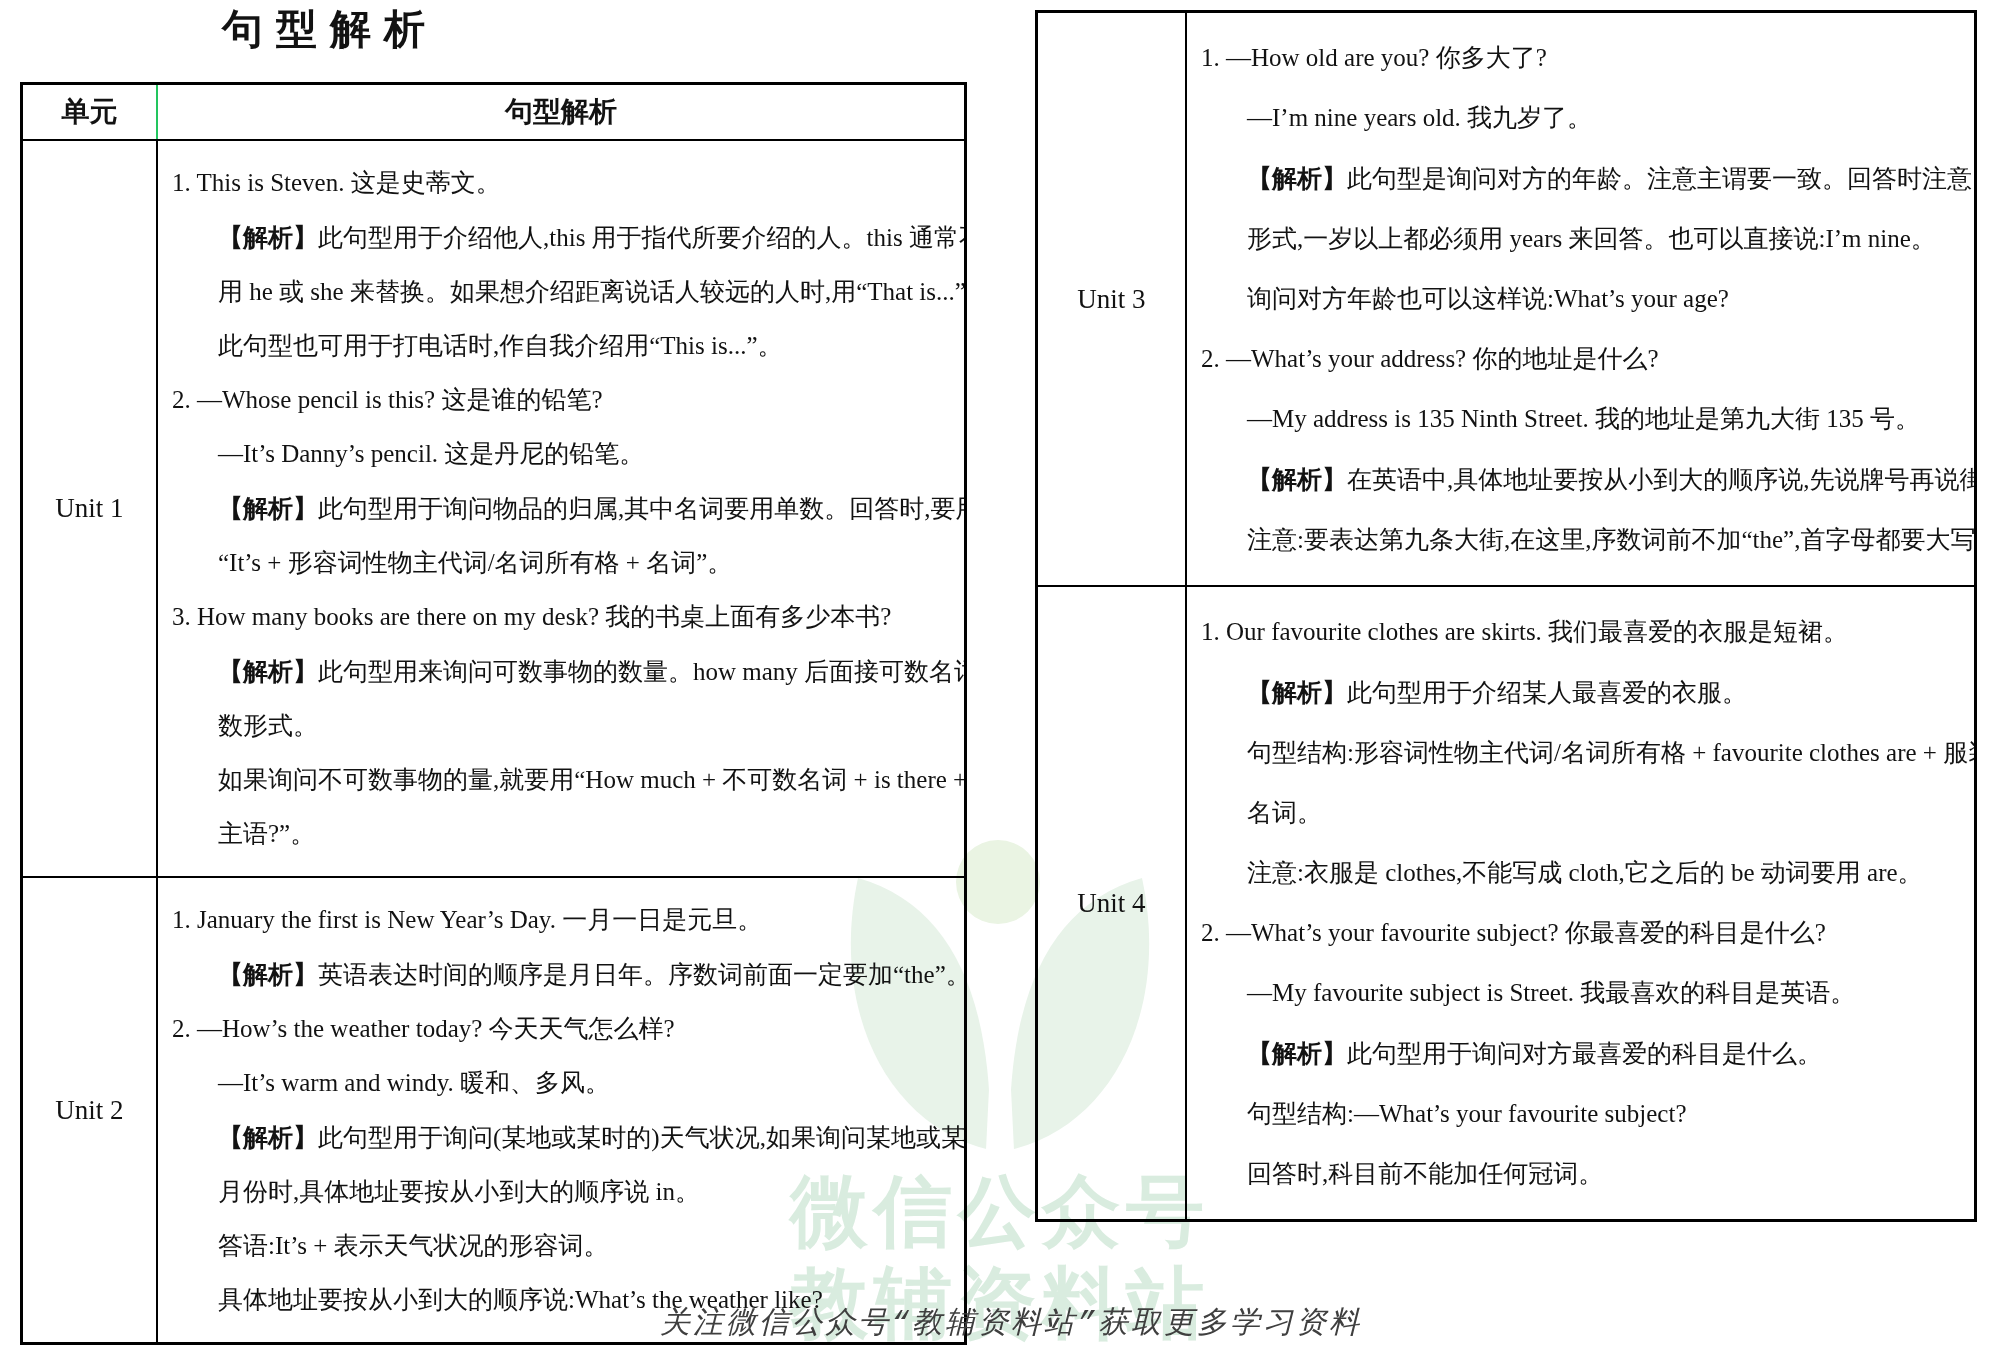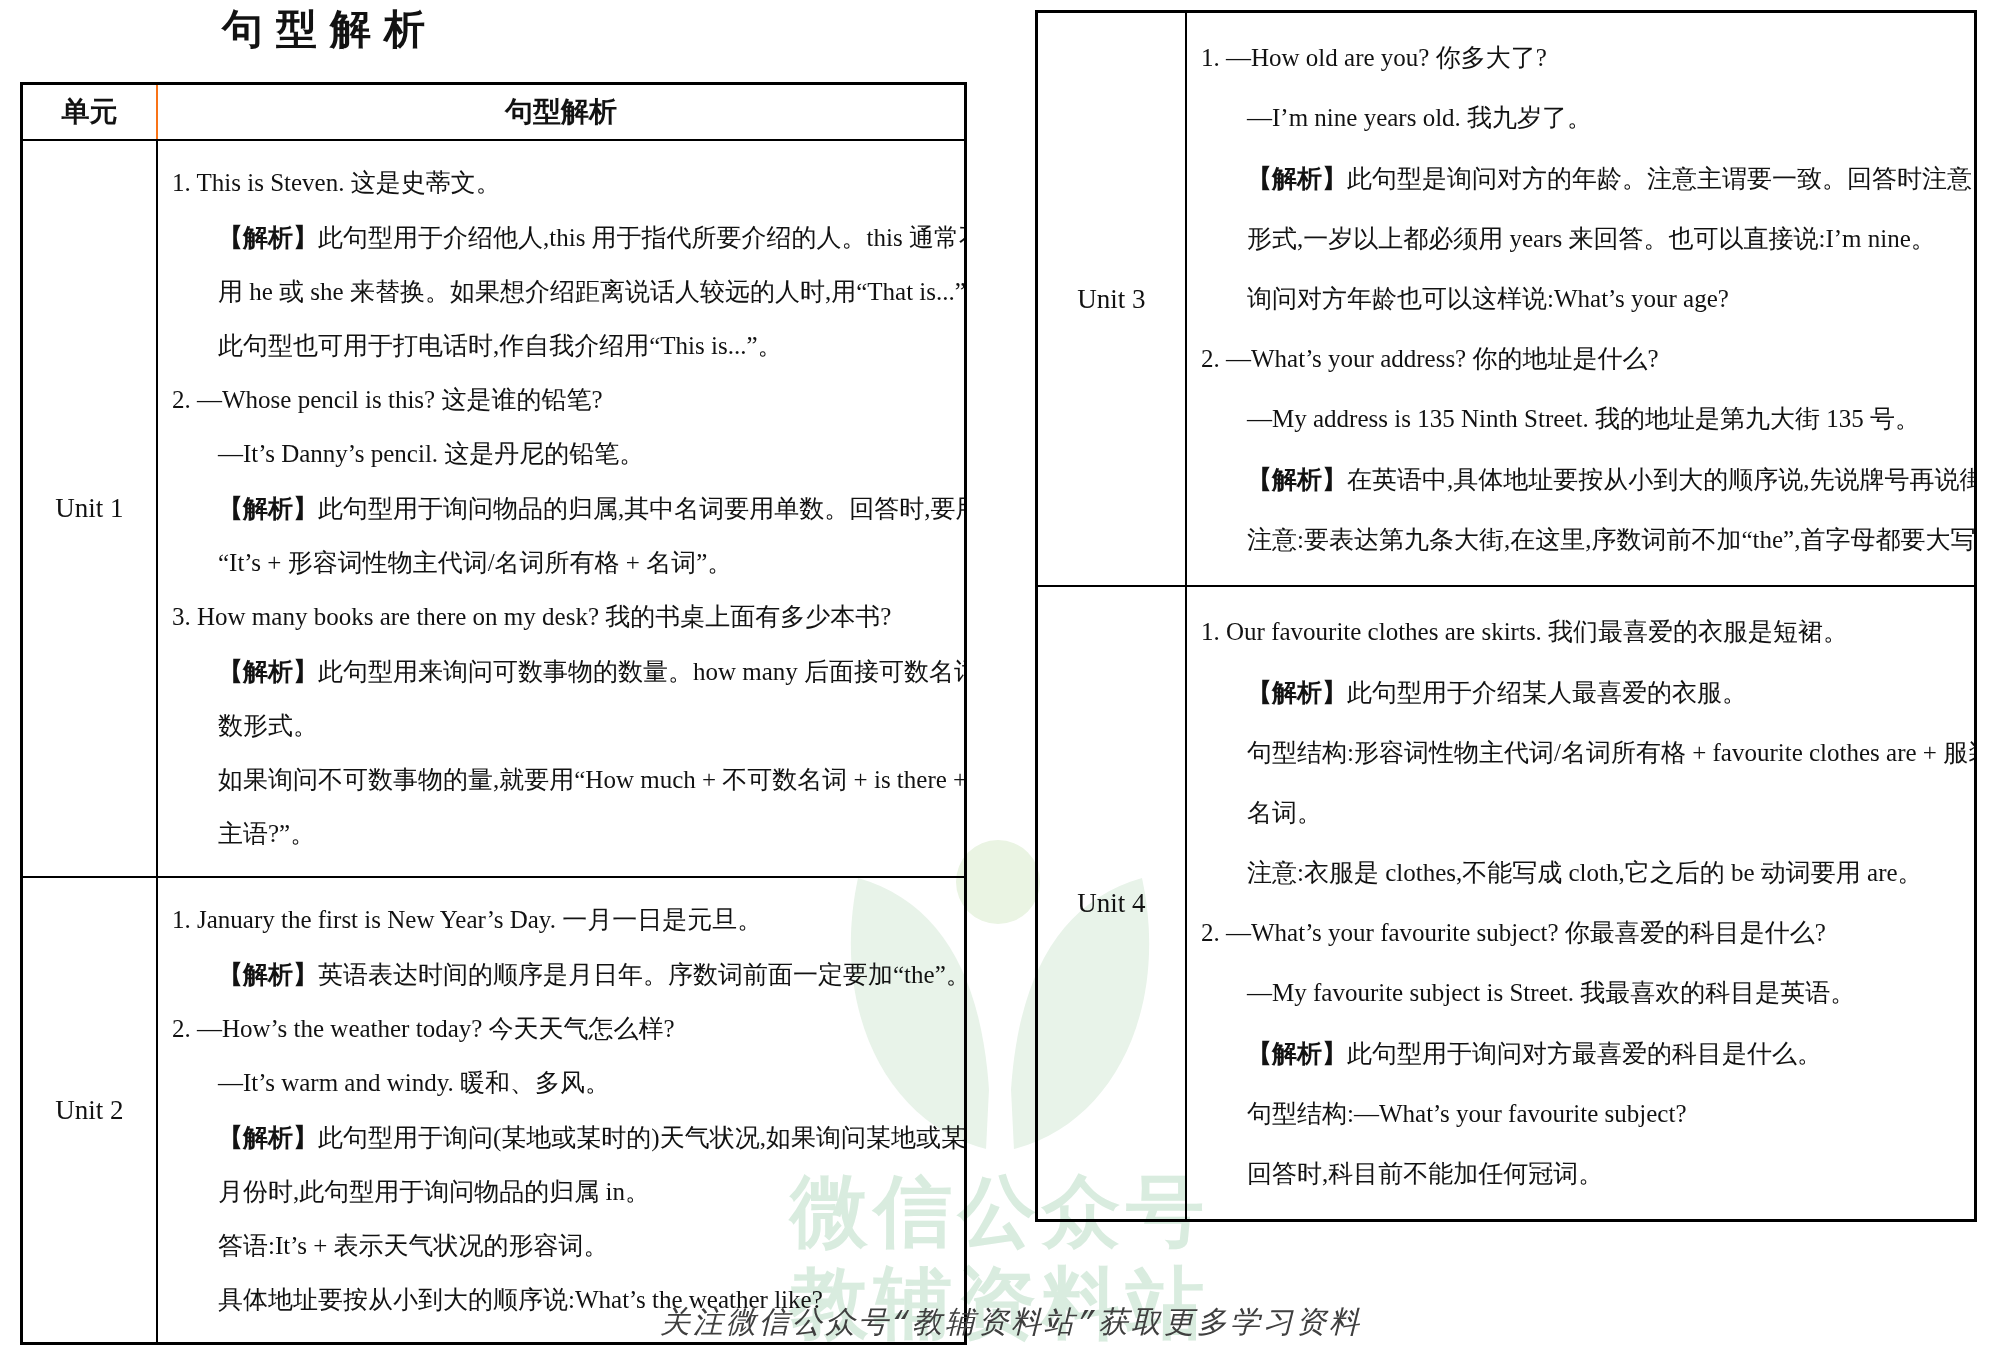--- a/index.html
+++ b/index.html
@@ -22,21 +22,21 @@
          font-size:41px;font-weight:bold;letter-spacing:13px;font-family:"Liberation Serif",serif;}
 
   
   .gtable{position:absolute;border:3px solid #000;z-index:1;background:transparent;}
   .left-table{left:20px;top:82px;width:941px;}
   .right-table{left:1035px;top:10px;width:936px;}
 
   .thead{display:flex;border-bottom:2px solid #000;height:54px;}
   .th{display:flex;align-items:center;justify-content:center;
       font-family:"Liberation Sans",sans-serif;font-weight:bold;font-size:28px;}
-  .th-unit{width:133px;border-right:2px solid #f97316;text-align:right;}
+  .th-unit{width:133px;border-right:2px solid #22c55e;text-align:right;}
   .th-analysis{flex:1;}
 
   .trow{display:flex;}
   .trow + .trow{border-top:2px solid #000;}
   .unit-cell{width:133px;border-right:2px solid #000;display:flex;align-items:center;justify-content:center;
              font-size:27px;font-family:"Liberation Serif",serif;}
   .right-table .unit-cell{width:147px;}
   .content-cell{flex:1;padding:15px 25px 15px 14px;overflow:hidden;}
   .line{font-size:25px;line-height:54px;white-space:nowrap;}
   .right-table .line{line-height:60px;}
@@ -85,21 +85,21 @@
           </div>
         </div>
         <div class="trow">
           <div class="unit-cell">Unit 2</div>
           <div class="content-cell">
             <div class="line ind0">1. January the first is New Year’s Day. 一月一日是元旦。</div>
             <div class="line ind1"><b>【解析】</b>英语表达时间的顺序是月日年。序数词前面一定要加“the”。</div>
             <div class="line ind0">2. —How’s the weather today? 今天天气怎么样?</div>
             <div class="line ind1">—It’s warm and windy. 暖和、多风。</div>
             <div class="line ind1"><b>【解析】</b>此句型用于询问(某地或某时的)天气状况,如果询问某地或某个</div>
-            <div class="line ind1">月份时,此句型用于询问物品的归属 in。</div>
+            <div class="line ind1">月份时,具体地址要按从小到大的顺序说 in。</div>
             <div class="line ind1">答语:It’s + 表示天气状况的形容词。</div>
             <div class="line ind1">具体地址要按从小到大的顺序说:What’s the weather like?</div>
           </div>
         </div>
       </div>
   </div>
 
   <div class="gtable right-table">
     <div id="right-rows">
         <div class="trow">

